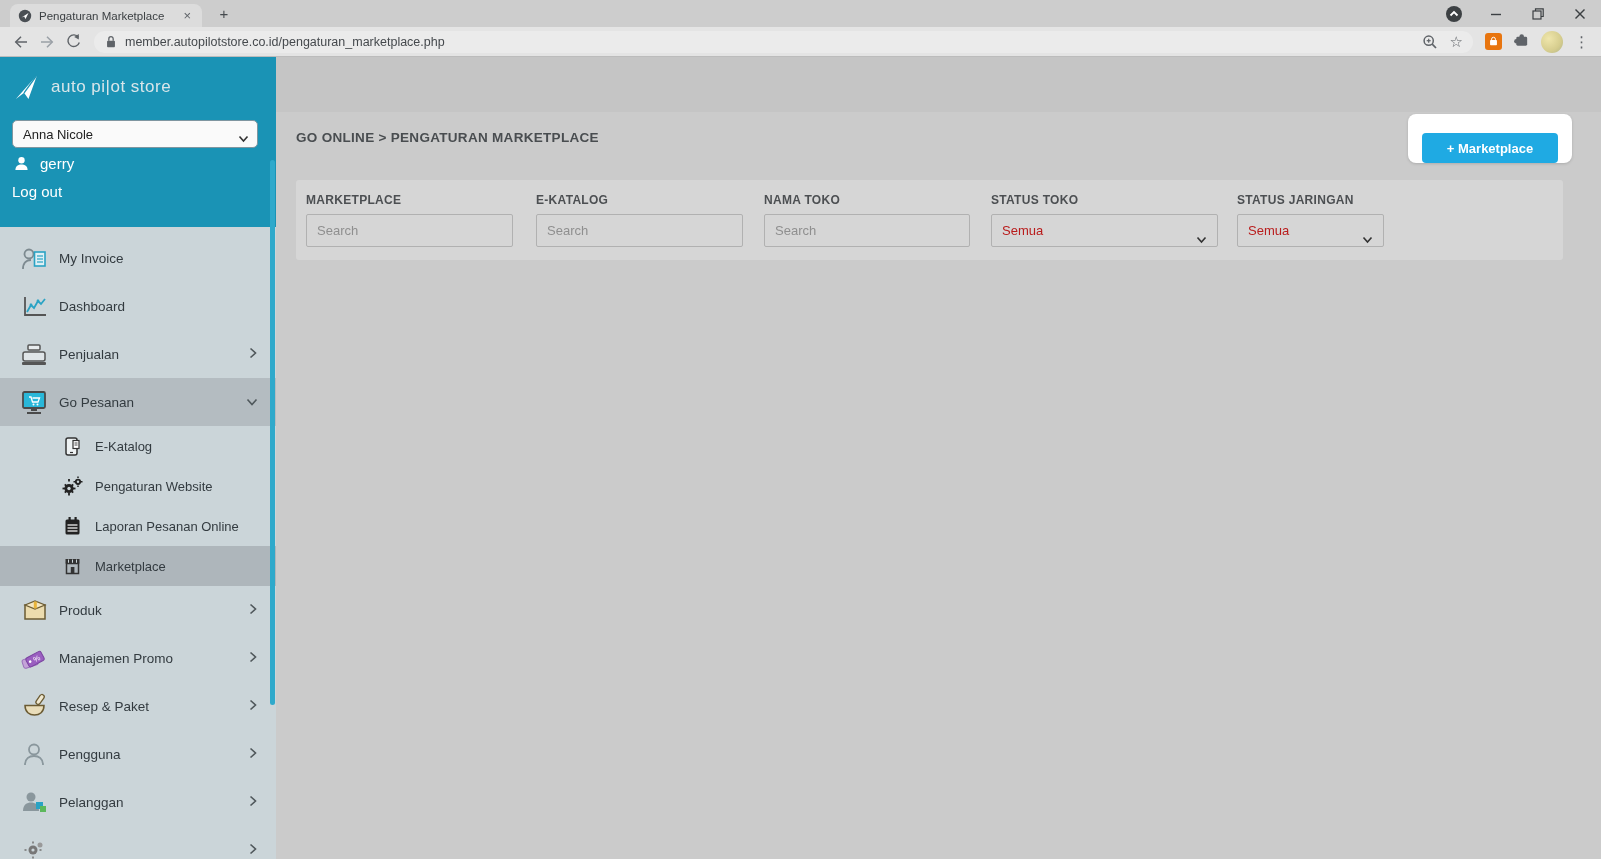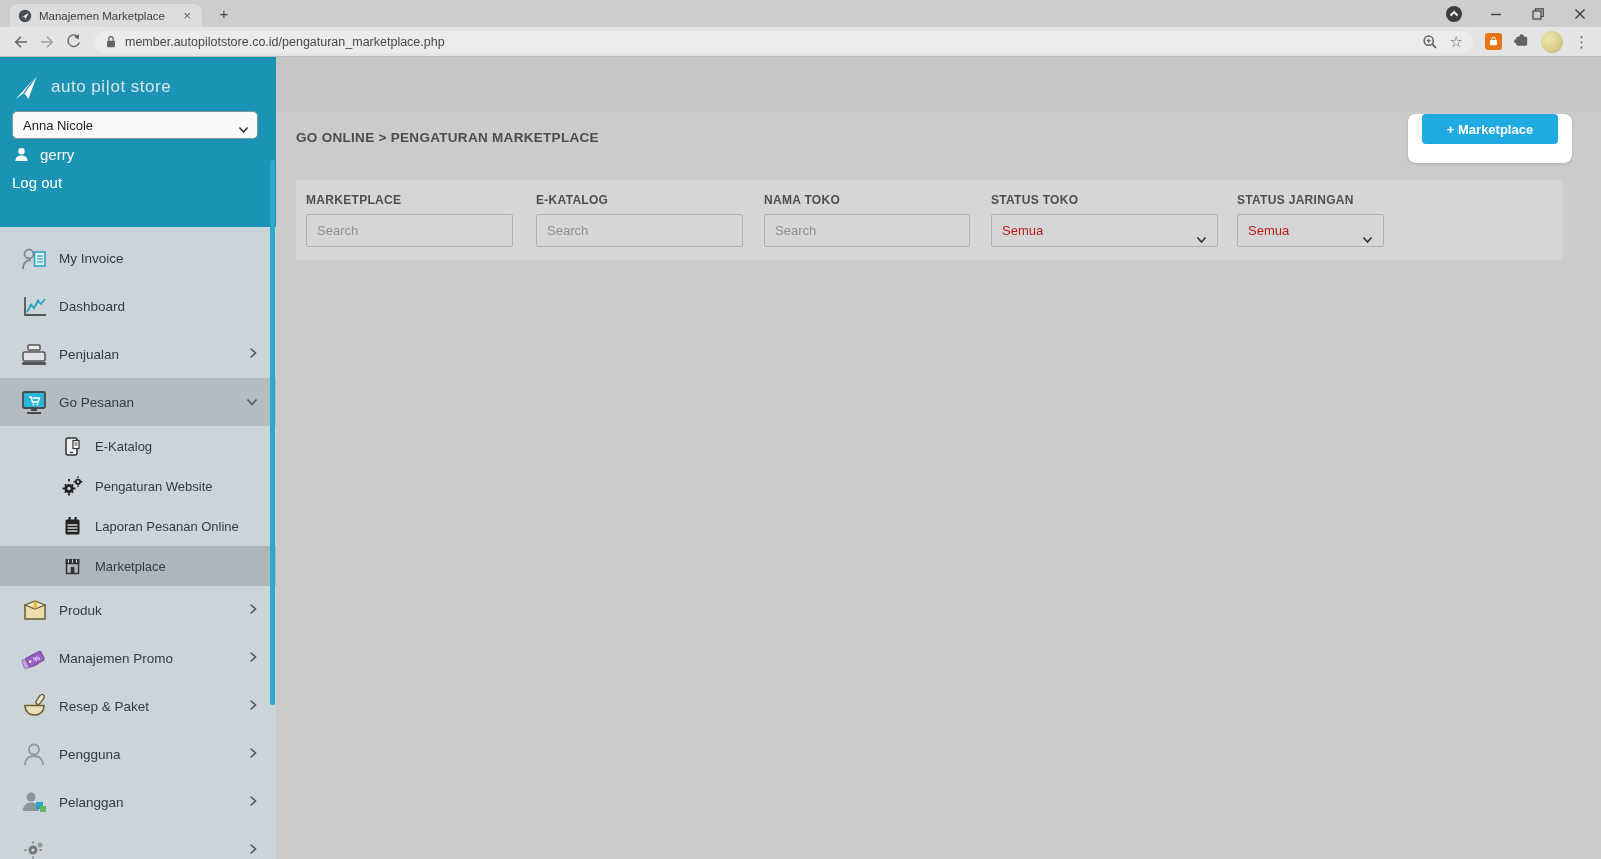--- a/index.html
+++ b/index.html
@@ -29,21 +29,21 @@
   .star-glyph { font-size:15px; color:#5f6368; line-height:1; }
 
   
   .app { display:flex; height:802px; }
 
   
   .sidebar { width:276px; background:#cbd5d9; position:relative; flex:none; }
   .sb-head { height:170px; background:#1a93b5; padding:13px 18px 0 12px; }
   .brand { display:flex; align-items:center; gap:10px; height:34px; }
   .brand-text { font-size:17px; color:#d9e6ea; letter-spacing:0.5px; }
-  .acct { margin-top:7px; position:relative; }
+  .acct { margin-top:16px; position:relative; }
   .acct select { width:100%; height:28px; border-radius:5px; border:1px solid #7f96a0; background:#fafafa;
                  font-family:"Liberation Sans",sans-serif; font-size:13px; color:#222; padding:0 10px;
                  appearance:none; -webkit-appearance:none; }
   .acct .chev { position:absolute; right:9px; top:9px; pointer-events:none; }
   .userrow { margin-top:7px; display:flex; align-items:center; gap:11px; color:#ffffff; font-size:15px; padding-left:2px; }
   .logout { margin-top:11px; color:#ffffff; font-size:15px; }
 
   .sb-scrollbar { position:absolute; right:1px; top:103px; width:5px; height:545px; background:#2fa9cb; border-radius:3px; }
 
   .menu { padding-top:7px; }
@@ -57,21 +57,21 @@
   .smi .lbl { margin-left:11px; font-size:13px; color:#333b40; }
   .smi.selected { background:#aeb6bb; }
   .mi.partial { height:48px; }
 
   
   .main { flex:1; position:relative; background:#cbcbcb; overflow:hidden; }
   .topstrip { height:55px; background:#c5c5c5; }
   .breadcrumb { position:absolute; left:20px; top:73px; font-size:13.5px; font-weight:bold;
                 color:#494d50; letter-spacing:0.3px; }
   .spotlight { position:absolute; top:57px; right:29px; width:164px; height:49px; background:#ffffff;
-               border-radius:8px; display:flex; align-items:flex-start; justify-content:center;
+               border-radius:8px; display:flex; align-items:flex-end; justify-content:center;
                box-shadow:0 1px 3px rgba(0,0,0,0.15); }
   .addbtn { width:136px; height:30px; background:#1faae3; border:none; border-radius:4px; color:#ffffff;
             font-family:"Liberation Sans",sans-serif; font-size:13px; font-weight:bold; cursor:pointer; }
 
   .card { position:absolute; left:20px; top:123px; width:1267px; height:80px; background:#d6d6d6;
           border-radius:3px; padding:13px 0 0 10px; display:flex; }
   .fgroup { position:relative; }
   .flabel { font-size:12px; font-weight:bold; color:#4c4f52; letter-spacing:0.3px; margin-bottom:7px; }
   .finput, .fselect { width:100%; height:33px; border:1px solid #b1b1b1; background:transparent;
             padding:0 10px; font-family:"Liberation Sans",sans-serif; font-size:13px; color:#b91c1c; border-radius:2px; }
@@ -86,21 +86,21 @@
 </style>
 </head>
 <body>
 
 <div class="titlebar">
   <div class="tab">
     <svg width="14" height="14" viewBox="0 0 14 14">
       <circle cx="7" cy="7" r="6.2" fill="#4a4f54"></circle>
       <path d="M3.5 8.5 L10.5 4 L7.5 10 L6.2 7.6 Z" fill="#ffffff"></path>
     </svg>
-    <span class="tab-title">Manajemen Marketplace</span>
+    <span class="tab-title">Pengaturan Marketplace</span>
     <span class="tab-close">×</span>
   </div>
   <div class="newtab">+</div>
   <div class="wincontrols">
     <span class="winbtn">
       <svg width="18" height="18" viewBox="0 0 18 18">
           <circle cx="9" cy="9" r="8" fill="#3c4043"></circle>
           <path d="M5.5 10.5 L9 7 L12.5 10.5" stroke="#ffffff" stroke-width="1.8" fill="none"></path>
         </svg>
     </span>

